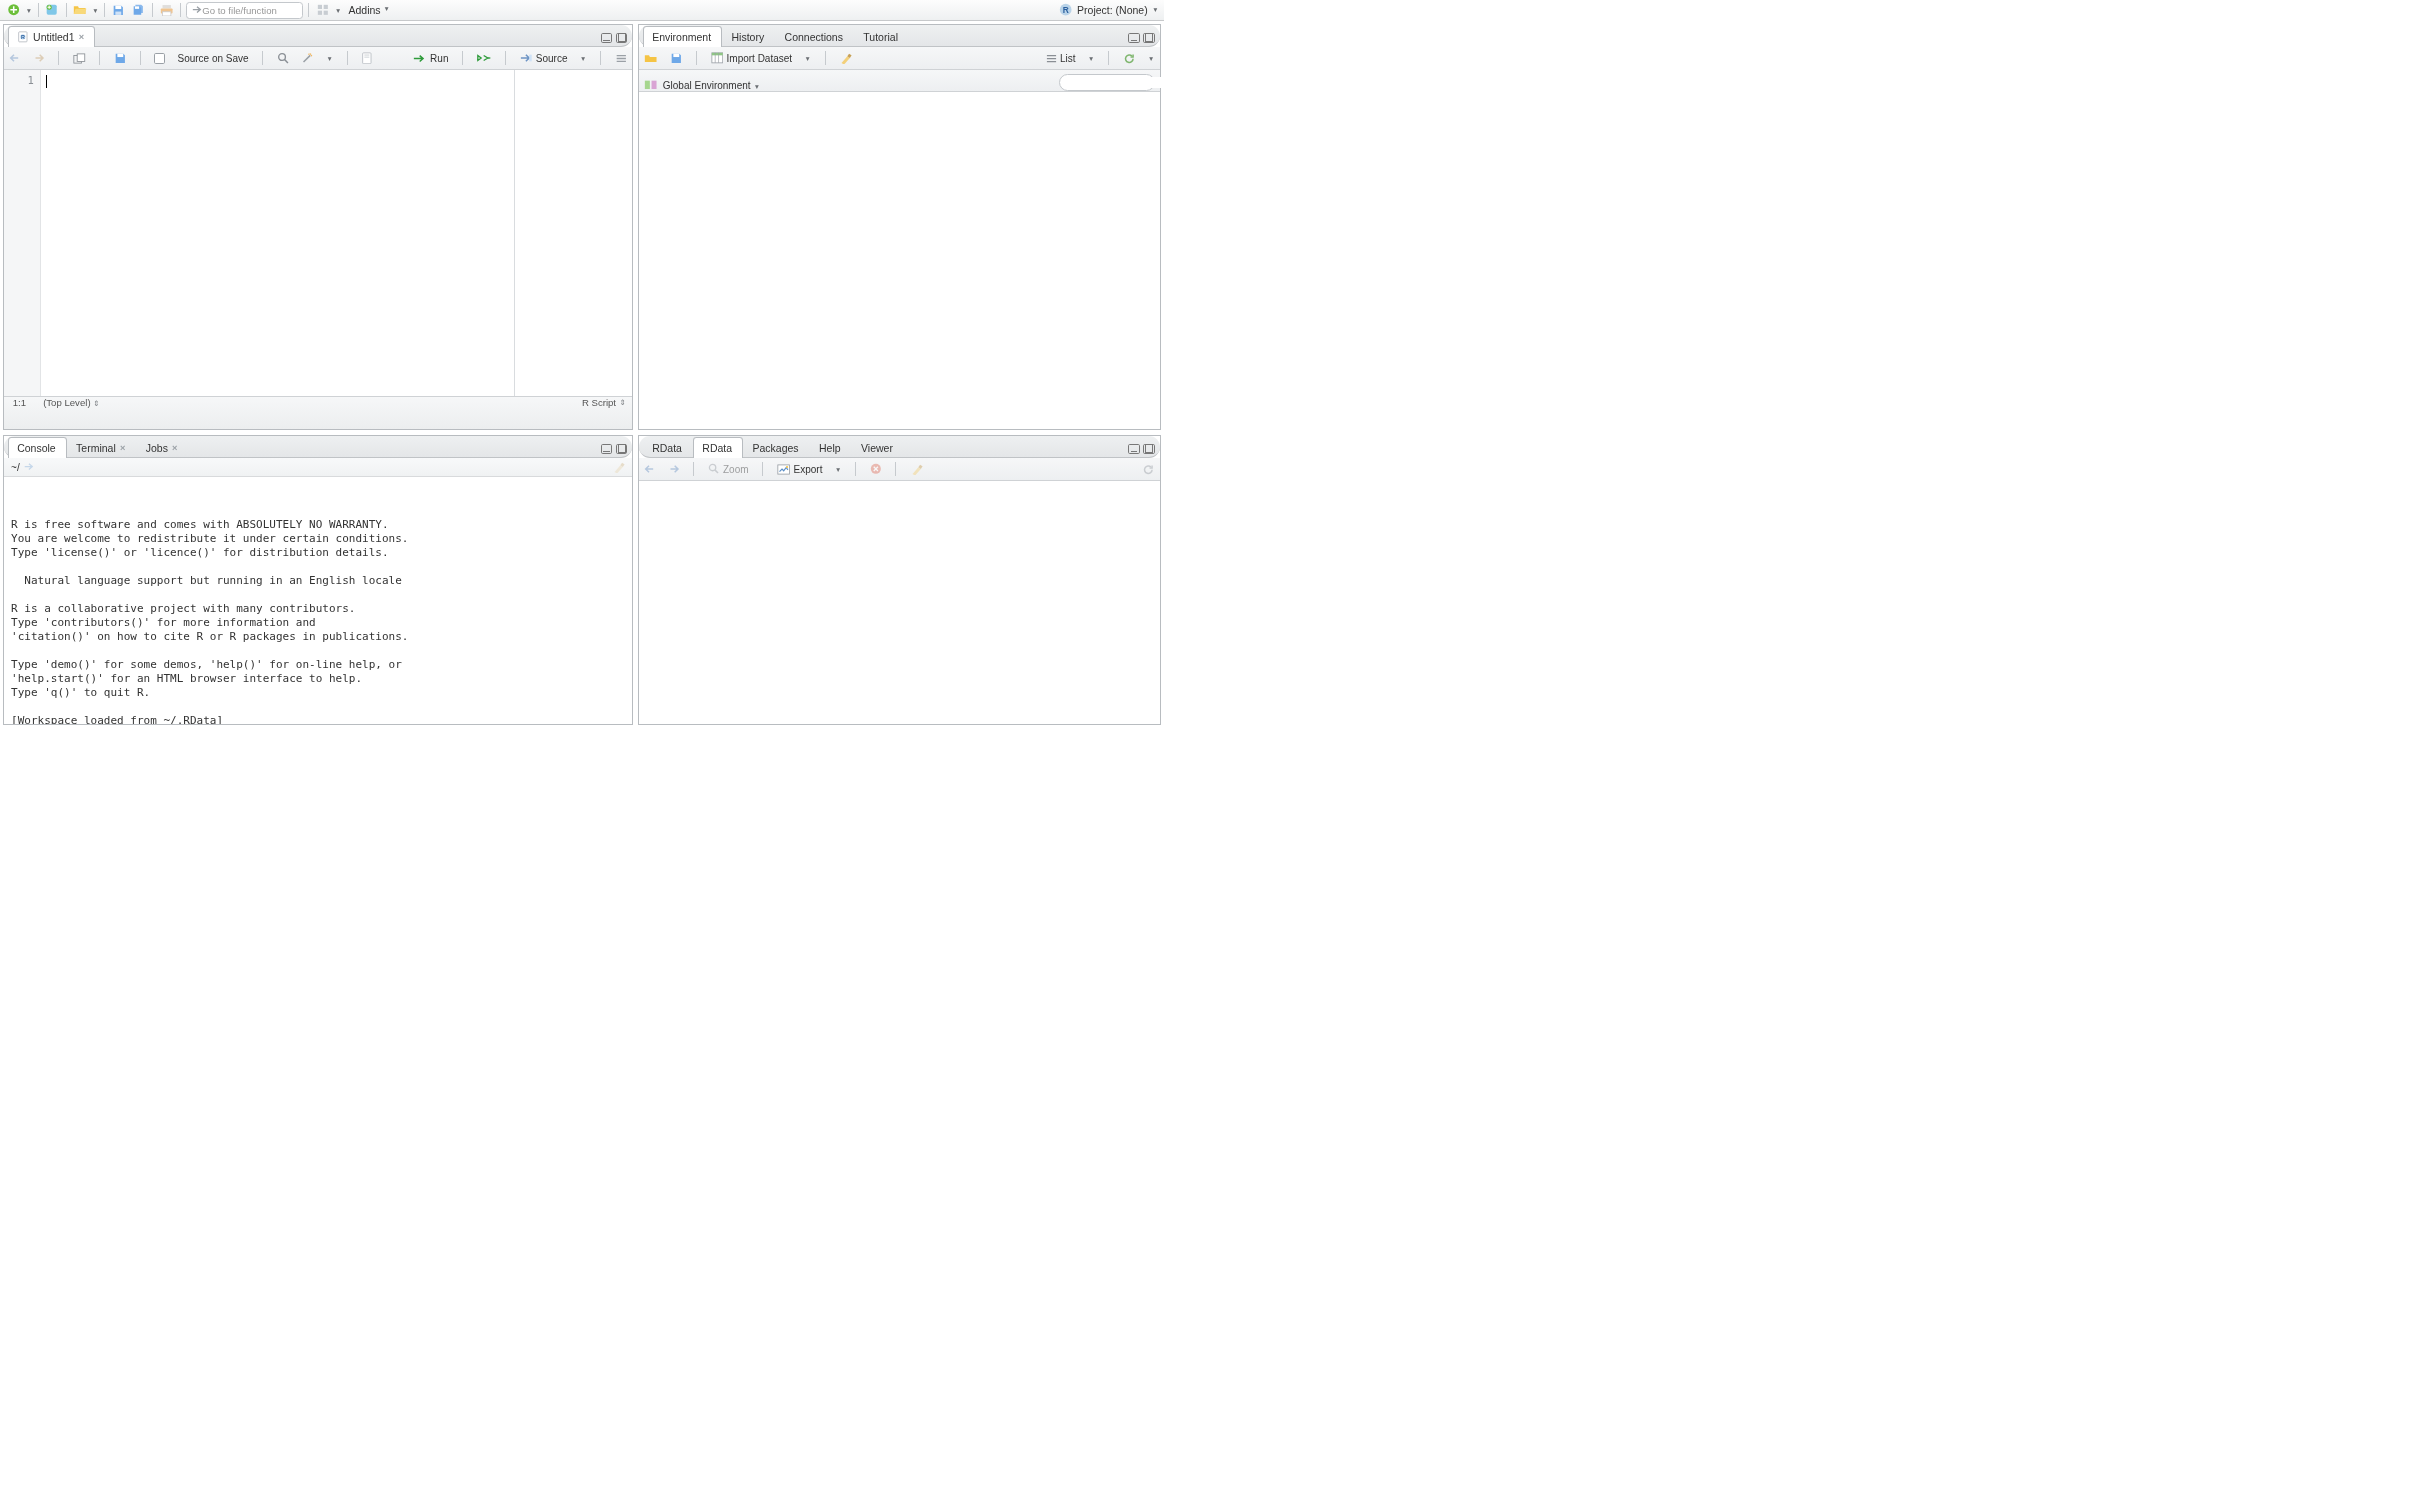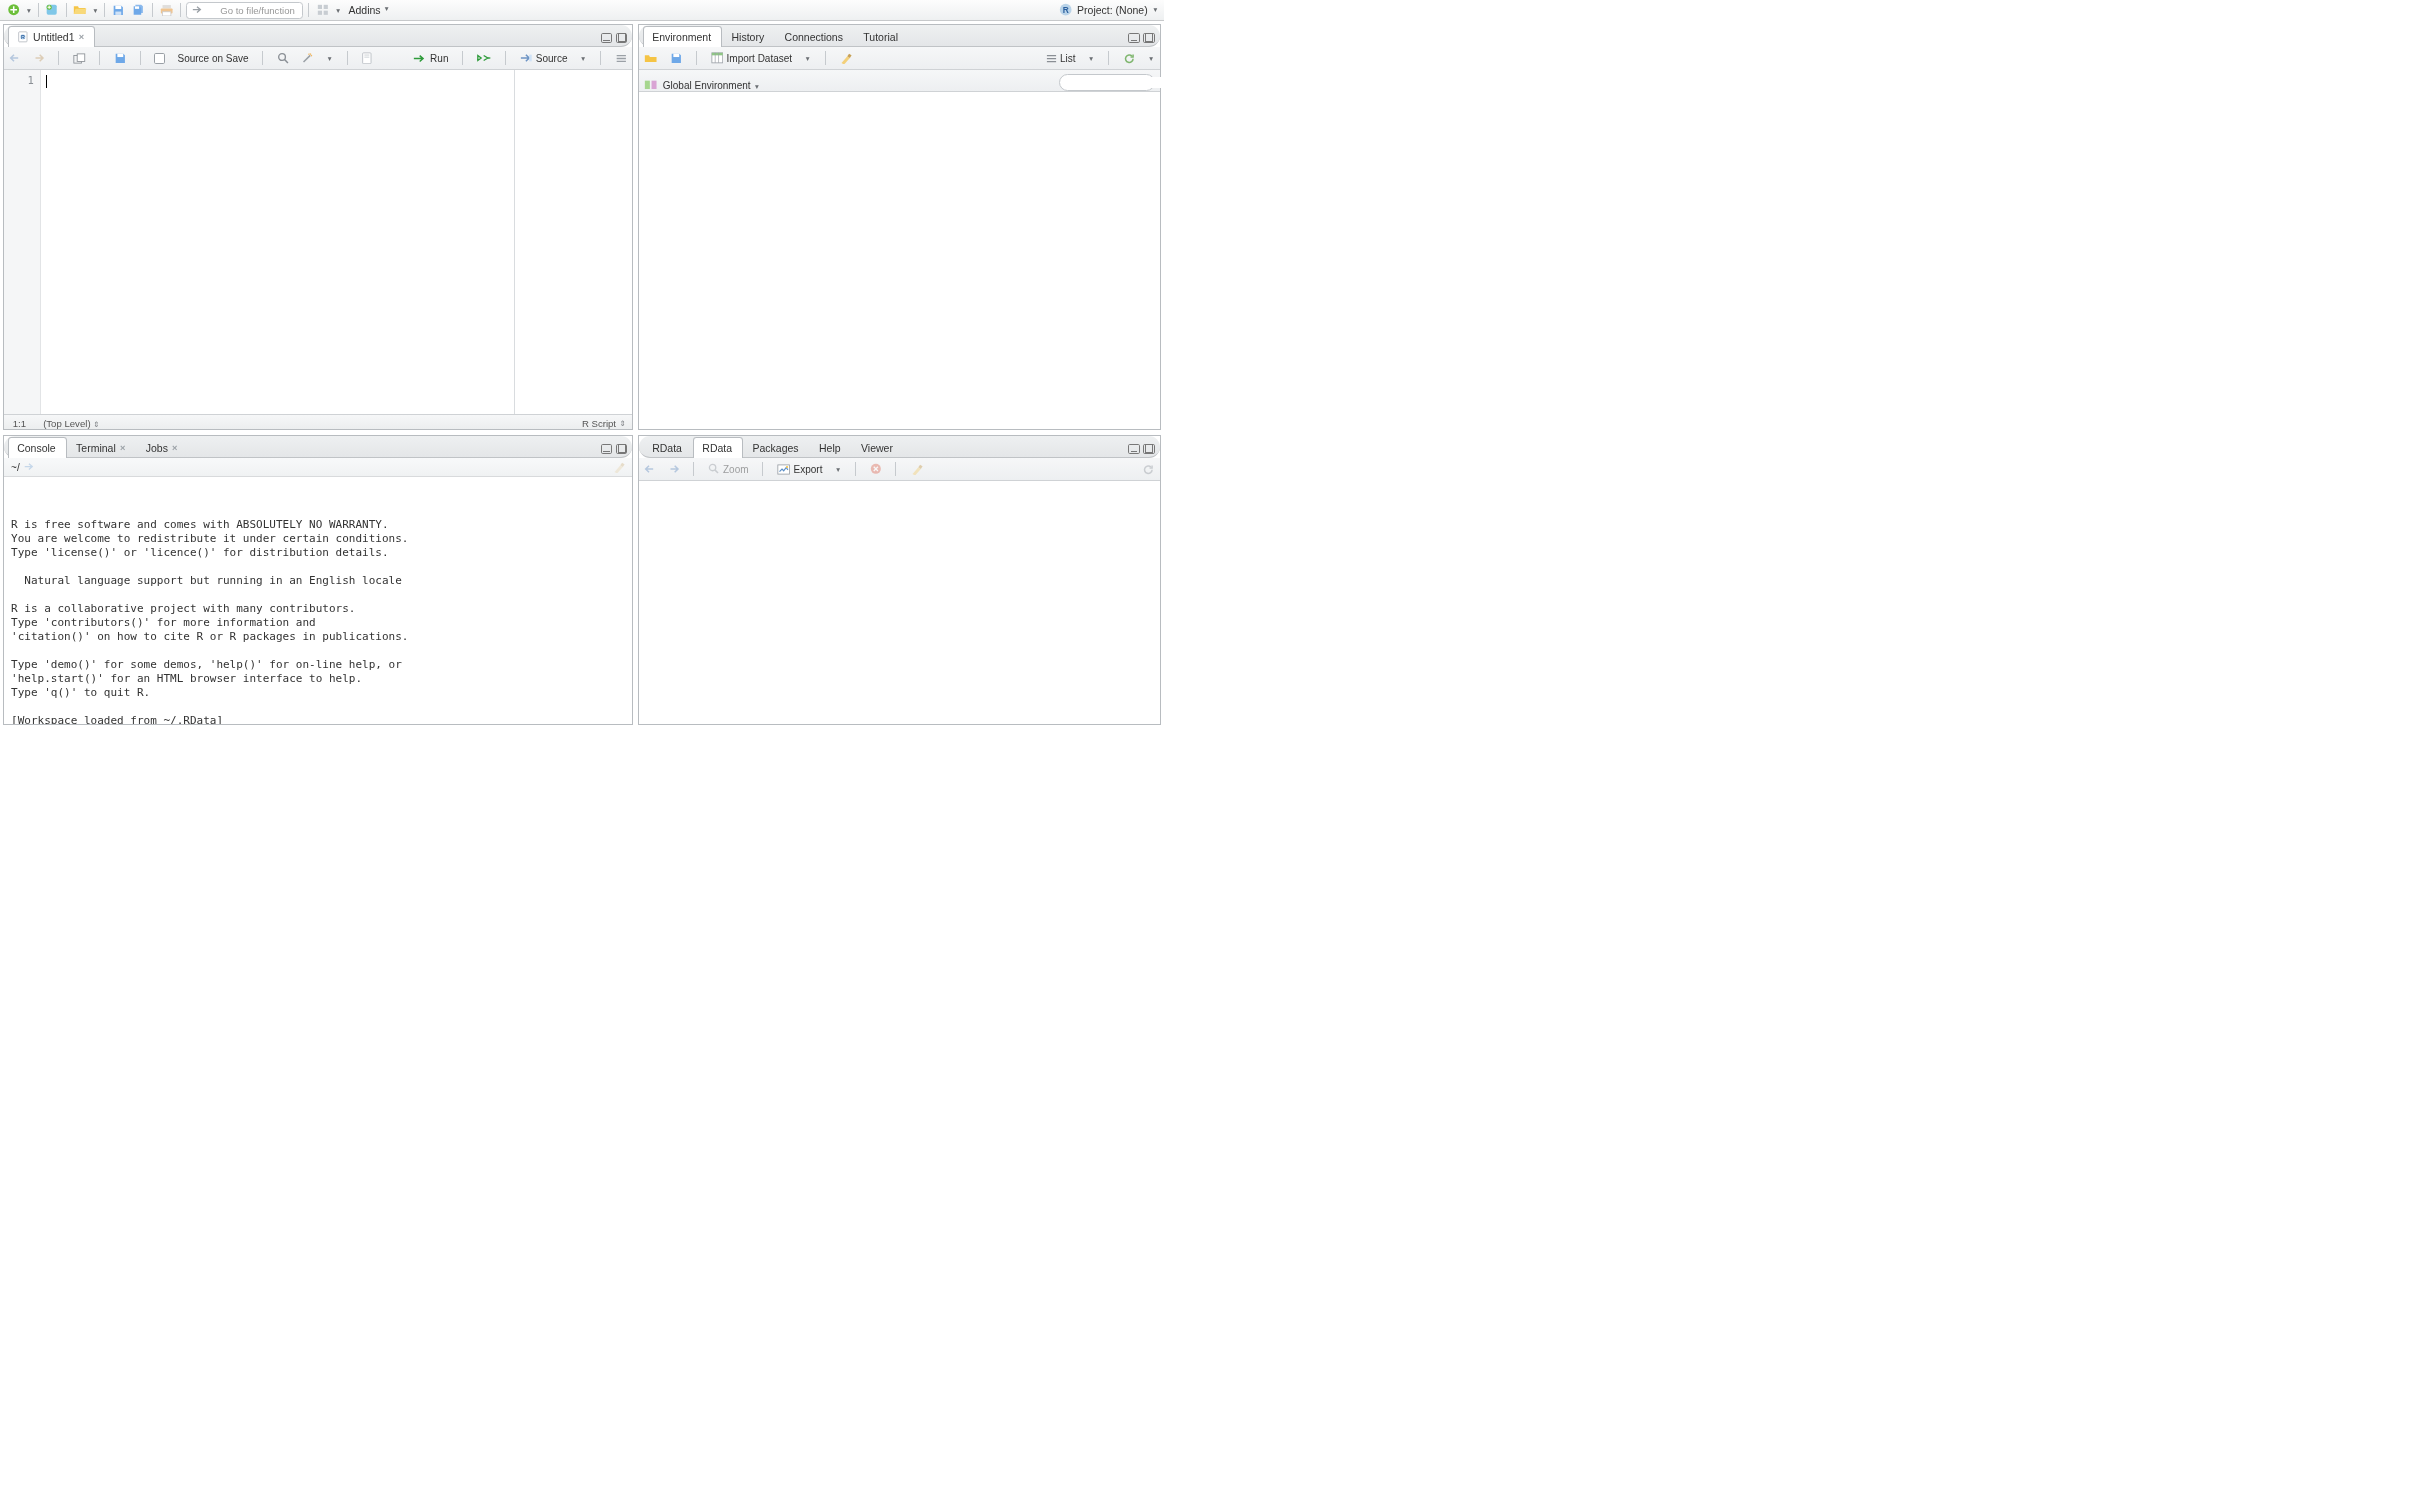--- a/index.html
+++ b/index.html
@@ -19,21 +19,21 @@
   border-bottom:0.8px solid #c7c9cb;
 }
 .tb-icon {
   width:17px;height:17px;display:flex;align-items:center;justify-content:center;
   border-radius:2.5px;cursor:pointer;
 }
 .arrow-down{font-size:7.5px;color:#6b6f73;padding:0 1.7px;}
 .vsep{width:0.8px;height:13.4px;background:#c6cace;margin:0 1.7px;}
 .file-input{
   height:17px;width:117px;border:0.8px solid #c4c8cc;border-radius:3.4px;
-  display:flex;align-items:center;padding:0 5px;color:#999;font-size:9.6px;gap:18px;
+  display:flex;align-items:center;padding:0 5px;color:#999;font-size:9.6px;gap:0;
   background:#fff;
 }
 .addins{display:flex;align-items:flex-start;gap:2.5px;color:#333;font-size:10.5px;cursor:pointer;padding:0 3.4px;}
 .spacer{flex:1;}
 .project-ind{display:flex;align-items:center;gap:4.2px;color:#333;font-size:10.5px;cursor:pointer;}
 
 .quad{
   display:grid;
   grid-template-columns: 630px 1fr;
   grid-template-rows: 406px 1fr;
@@ -78,22 +78,22 @@
 .subtb .lab{display:flex;align-items:center;gap:3.4px;cursor:pointer;}
 
 
 .editor-body{flex:1;display:flex;min-height:0;position:relative;}
 .gutter{width:37px;background:#f5f6f7;border-right:0.8px solid #e2e4e6;text-align:right;
   padding:3.4px 6.7px 0 0;color:#8a8f95;font:10.5px/15px "Lucida Console","Menlo",monospace;}
 .editor-text{flex:1;background:#fff;padding:3.4px 5px;font:11px/15px "Lucida Console","Menlo",monospace;}
 .ruler{position:absolute;top:0;bottom:0;left:510px;width:0.8px;background:#d9dcdf;}
 .cursor{display:inline-block;width:0;border-left:0.8px solid #000;height:12.6px;vertical-align:middle;}
 .statusbar{
-  height:15px;background:linear-gradient(#f6f7f8,#eceeef);border-top:0.8px solid #cfd2d5;
-  display:flex;align-items:flex-end;padding:0 8.4px;font-size:9.6px;color:#555;gap:17px;
+  height:33px;background:linear-gradient(#f6f7f8,#eceeef);border-top:0.8px solid #cfd2d5;
+  display:flex;align-items:flex-start;padding:0 8.4px;font-size:9.6px;color:#555;gap:17px;
 }
 .statusbar .right{margin-left:auto;display:flex;align-items:center;gap:3.4px;}
 .updown{font-size:7.5px;letter-spacing:-1.7px;color:#7b7f83;}
 
 
 .console-path{height:18.4px;border-bottom:0.8px solid #d8dadc;background:linear-gradient(#f8f9fa,#f0f2f3);
   display:flex;align-items:center;padding:0 6.7px;color:#555;font-size:10px;gap:3.4px;}
 .console-path .rhs{margin-left:auto;}
 .console-text{
   flex:1;overflow:auto;padding:5px 6.7px;

